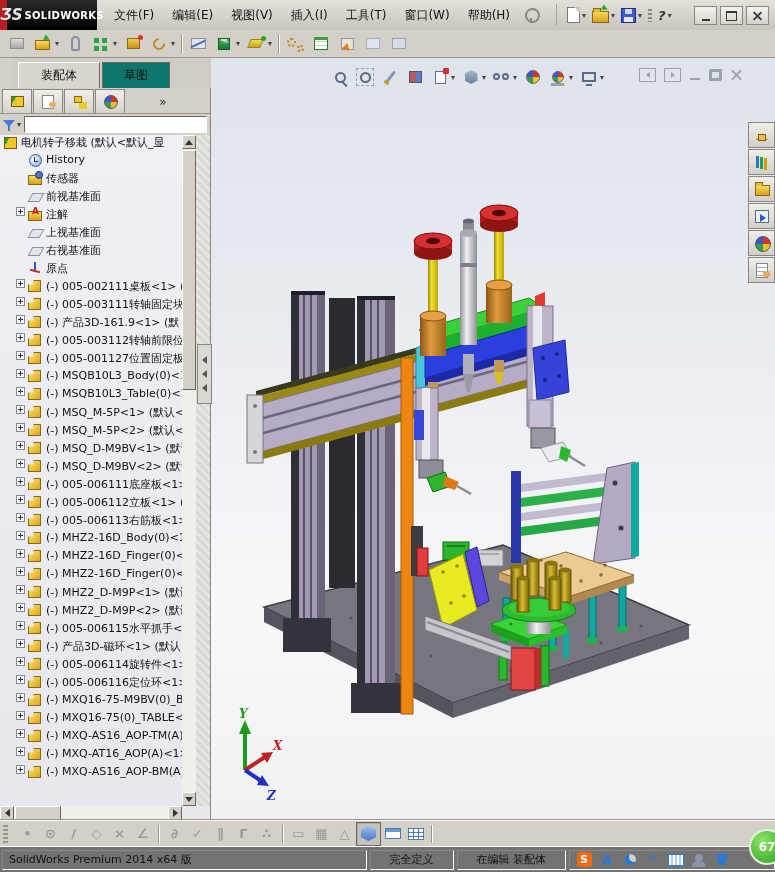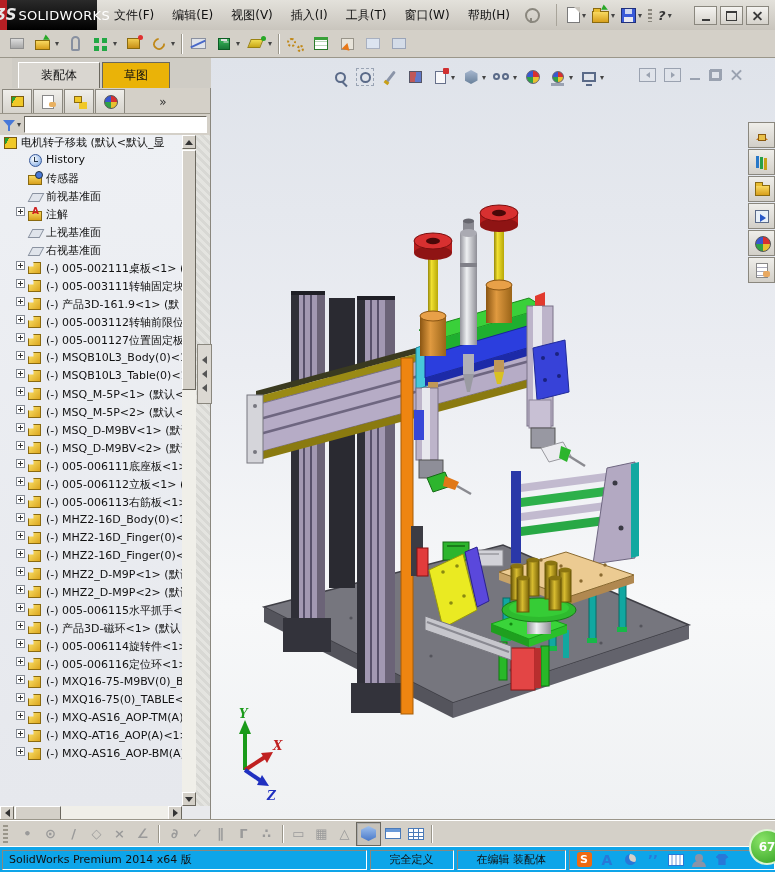--- a/index.html
+++ b/index.html
@@ -7,21 +7,21 @@
        font-family:"DejaVu Sans","Liberation Sans",sans-serif;font-size:12px;color:#111;
        -webkit-font-smoothing:antialiased}
 
   
   .titlebar{position:absolute;left:0;top:0;width:775px;height:30px;
             background:linear-gradient(#e3e1db,#c9c5bd);display:flex;align-items:center}
   .red-stripe{width:7px;height:30px;background:#b51f24;flex:none}
   .brand{width:90px;height:30px;background:linear-gradient(#2a2a2a,#000);color:#fff;
          display:flex;align-items:center;justify-content:center;gap:2px;flex:none}
   .brand .mark{font-style:italic;font-weight:bold;font-size:15px;color:#e8e8e8}
-  .brand .name{font-weight:normal;font-size:13px;letter-spacing:.3px}
+  .brand .name{font-weight:bold;font-size:10px;letter-spacing:.3px}
   .menubar{display:flex;align-items:center;margin-left:8px}
   .menu-item{padding:4px 9px;cursor:default}
   .pin-icon{width:11px;height:11px;border:2px solid #8a877e;border-radius:50%;margin:0 6px;position:relative}
   .pin-icon::after{content:"";position:absolute;left:3px;top:8px;width:2px;height:5px;background:#8a877e}
   .quick{display:flex;align-items:center;gap:2px;margin-left:10px;padding-left:8px;border-left:1px solid #a8a49a}
   .qbtn{height:22px;display:flex;align-items:center;padding:0 2px}
   .dd::after{content:"▾";font-size:8px;color:#444;margin-left:2px}
   .q-new{width:11px;height:14px;background:#fff;border:1px solid #7a7a7a;position:relative}
   .q-new::before{content:"";position:absolute;right:-1px;top:-1px;border:3px solid transparent;border-top-color:#c9c5bd;border-right-color:#c9c5bd}
   .q-open{width:15px;height:10px;background:linear-gradient(#f8d860,#d8a01c);border:1px solid #8a6a10;position:relative;margin-top:3px}
@@ -69,21 +69,21 @@
   .g-bom::after{content:"";position:absolute;top:2px;left:3px;width:14px;height:3px;background:#38a038}
   .g-explode::before{content:"";width:13px;height:12px;background:#e8e4da;border:1px solid #98948a}
   .g-explode::after{content:"";position:absolute;left:6px;top:4px;border:4px solid transparent;border-bottom:7px solid #e87818;transform:rotate(15deg)}
   .g-pale::before{content:"";width:14px;height:11px;background:#dce4f0;border:1px solid #a8b0c0}
   .g-pale2::before{content:"";width:14px;height:11px;background:#d4dce8;border:1px solid #9aa4b8}
 
   
   .cmdtabs{position:absolute;left:12px;top:58px;width:247px;height:30px;background:#cfccc5;border-right:3px solid #737373;box-sizing:border-box}
   .tab{position:absolute;top:4px;height:25px;display:flex;align-items:center;justify-content:center;font-size:12px;cursor:default}
   .tab-active{left:6px;width:80px;background:#d9d6d0;border:1px solid;border-color:#fff #6a675e transparent #fff}
-  .tab-inactive{left:90px;width:66px;background:#eab308;border:1px solid #6a675e}
+  .tab-inactive{left:90px;width:66px;background:#0f766e;border:1px solid #6a675e}
 
   
   .leftpanel{position:absolute;left:0;top:88px;width:211px;bottom:52px;background:#ecawhite;border-right:1px solid #8a877e;box-sizing:border-box;background:#e8e9ec}
   .paneltabs{position:absolute;left:0;top:0;width:100%;height:26px;background:#d4d0c8;display:flex;align-items:flex-end;padding-left:2px;box-sizing:border-box;border-bottom:1px solid #9a968a}
   .ptab{width:28px;height:23px;background:linear-gradient(#efeeea,#d6d3cc);border:1px solid #8a877e;border-bottom:none;margin-right:1px;display:flex;align-items:center;justify-content:center;position:relative}
   .ptab-more{margin-left:28px;font-size:12px;color:#333;border:none;background:none;width:18px}
   .pi{width:15px;height:13px;position:relative}
   .pi-asm::before{content:"";position:absolute;inset:1px;background:linear-gradient(120deg,#28a030 25%,#f0c828 25%);border:1px solid #7a5a10}
   .pi-prop::before{content:"";position:absolute;left:1px;top:0;width:10px;height:12px;background:#fff;border:1px solid #888}
   .pi-prop::after{content:"";position:absolute;right:0;bottom:1px;width:7px;height:5px;background:#e8b060;border-radius:2px}
@@ -189,21 +189,21 @@
   .bitem.bsep{width:9px}.bitem.bsep::before{content:"";width:0;height:18px;border-left:1px solid #9a968a;border-right:1px solid #fff}
   .bitem.on{border:1px solid #6a675e;background:#c6c2ba;box-shadow:inset 1px 1px 0 #aaa}
   .bglyph{position:relative}
   .b-cube{width:15px;height:15px;background:linear-gradient(#9ec0ee,#4878c8);clip-path:polygon(50% 0,100% 25%,100% 75%,50% 100%,0 75%,0 25%)}
   .b-plane{width:16px;height:11px;border:1px solid #4a7ab8;background:linear-gradient(#6a9ad8 0 3px,#fff 3px);box-sizing:border-box}
   .b-table{width:16px;height:12px;border:1px solid #4a7ab8;background:
       repeating-linear-gradient(90deg,transparent 0 4px,#4a7ab8 4px 5px),
       repeating-linear-gradient(transparent 0 3px,#4a7ab8 3px 4px),#fff;box-sizing:border-box}
 
   
-  .statusbar{position:absolute;left:0;bottom:0;width:775px;height:26px;background:#0ea5e9;border-top:1px solid #fff;
+  .statusbar{position:absolute;left:0;bottom:0;width:775px;height:26px;background:#737373;border-top:1px solid #fff;
              display:flex;align-items:center;font-size:11px;box-sizing:border-box}
   .st-app{flex:1;padding:0 6px;border:1px solid;border-color:#8a877e #fff #fff #8a877e;height:18px;line-height:17px;margin-left:2px}
   .st-cell{height:18px;line-height:17px;padding:0 19px;border:1px solid;border-color:#8a877e #fff #fff #8a877e;margin-left:3px;white-space:nowrap}
   .tray{display:flex;align-items:center;gap:7px;height:18px;border:1px solid;border-color:#8a877e #fff #fff #8a877e;margin-left:3px;padding:0 8px 0 6px;min-width:190px}
   .tray-icon{width:16px;height:16px;display:flex;align-items:center;justify-content:center;position:relative}
   .s-sogou{width:15px;height:15px;border-radius:3px;background:#f06a10;color:#fff;font:bold 11px "DejaVu Sans",sans-serif;display:flex;align-items:center;justify-content:center}
   .s-sogou::after{content:"S"}
   .s-a{color:#2878d8;font:bold 14px "DejaVu Sans",sans-serif}.s-a::after{content:"A"}
   .s-moon{width:11px;height:11px;border-radius:50%;background:#2878d8;position:relative;overflow:hidden}
   .s-moon::after{content:"";position:absolute;left:4px;top:-2px;width:10px;height:10px;border-radius:50%;background:#d4d0c8}
@@ -368,20 +368,25 @@
           <span class="ti ti-plane"></span>
           <span class="tlabel">上视基准面</span>
         </div>
 
         <div class="trow">
           <span class="exp"></span>
           <span class="ti ti-plane"></span>
           <span class="tlabel">右视基准面</span>
         </div>
 
+        <div class="trow">
+          <span class="exp"></span>
+          <span class="ti ti-origin"></span>
+          <span class="tlabel">原点</span>
+        </div>
 
         <div class="trow">
           <span class="exp plus"></span>
           <span class="ti ti-part"></span>
           <span class="tlabel">(-) 005-002111桌板&lt;1&gt; (</span>
         </div>
 
         <div class="trow">
           <span class="exp plus"></span>
           <span class="ti ti-part"></span>

